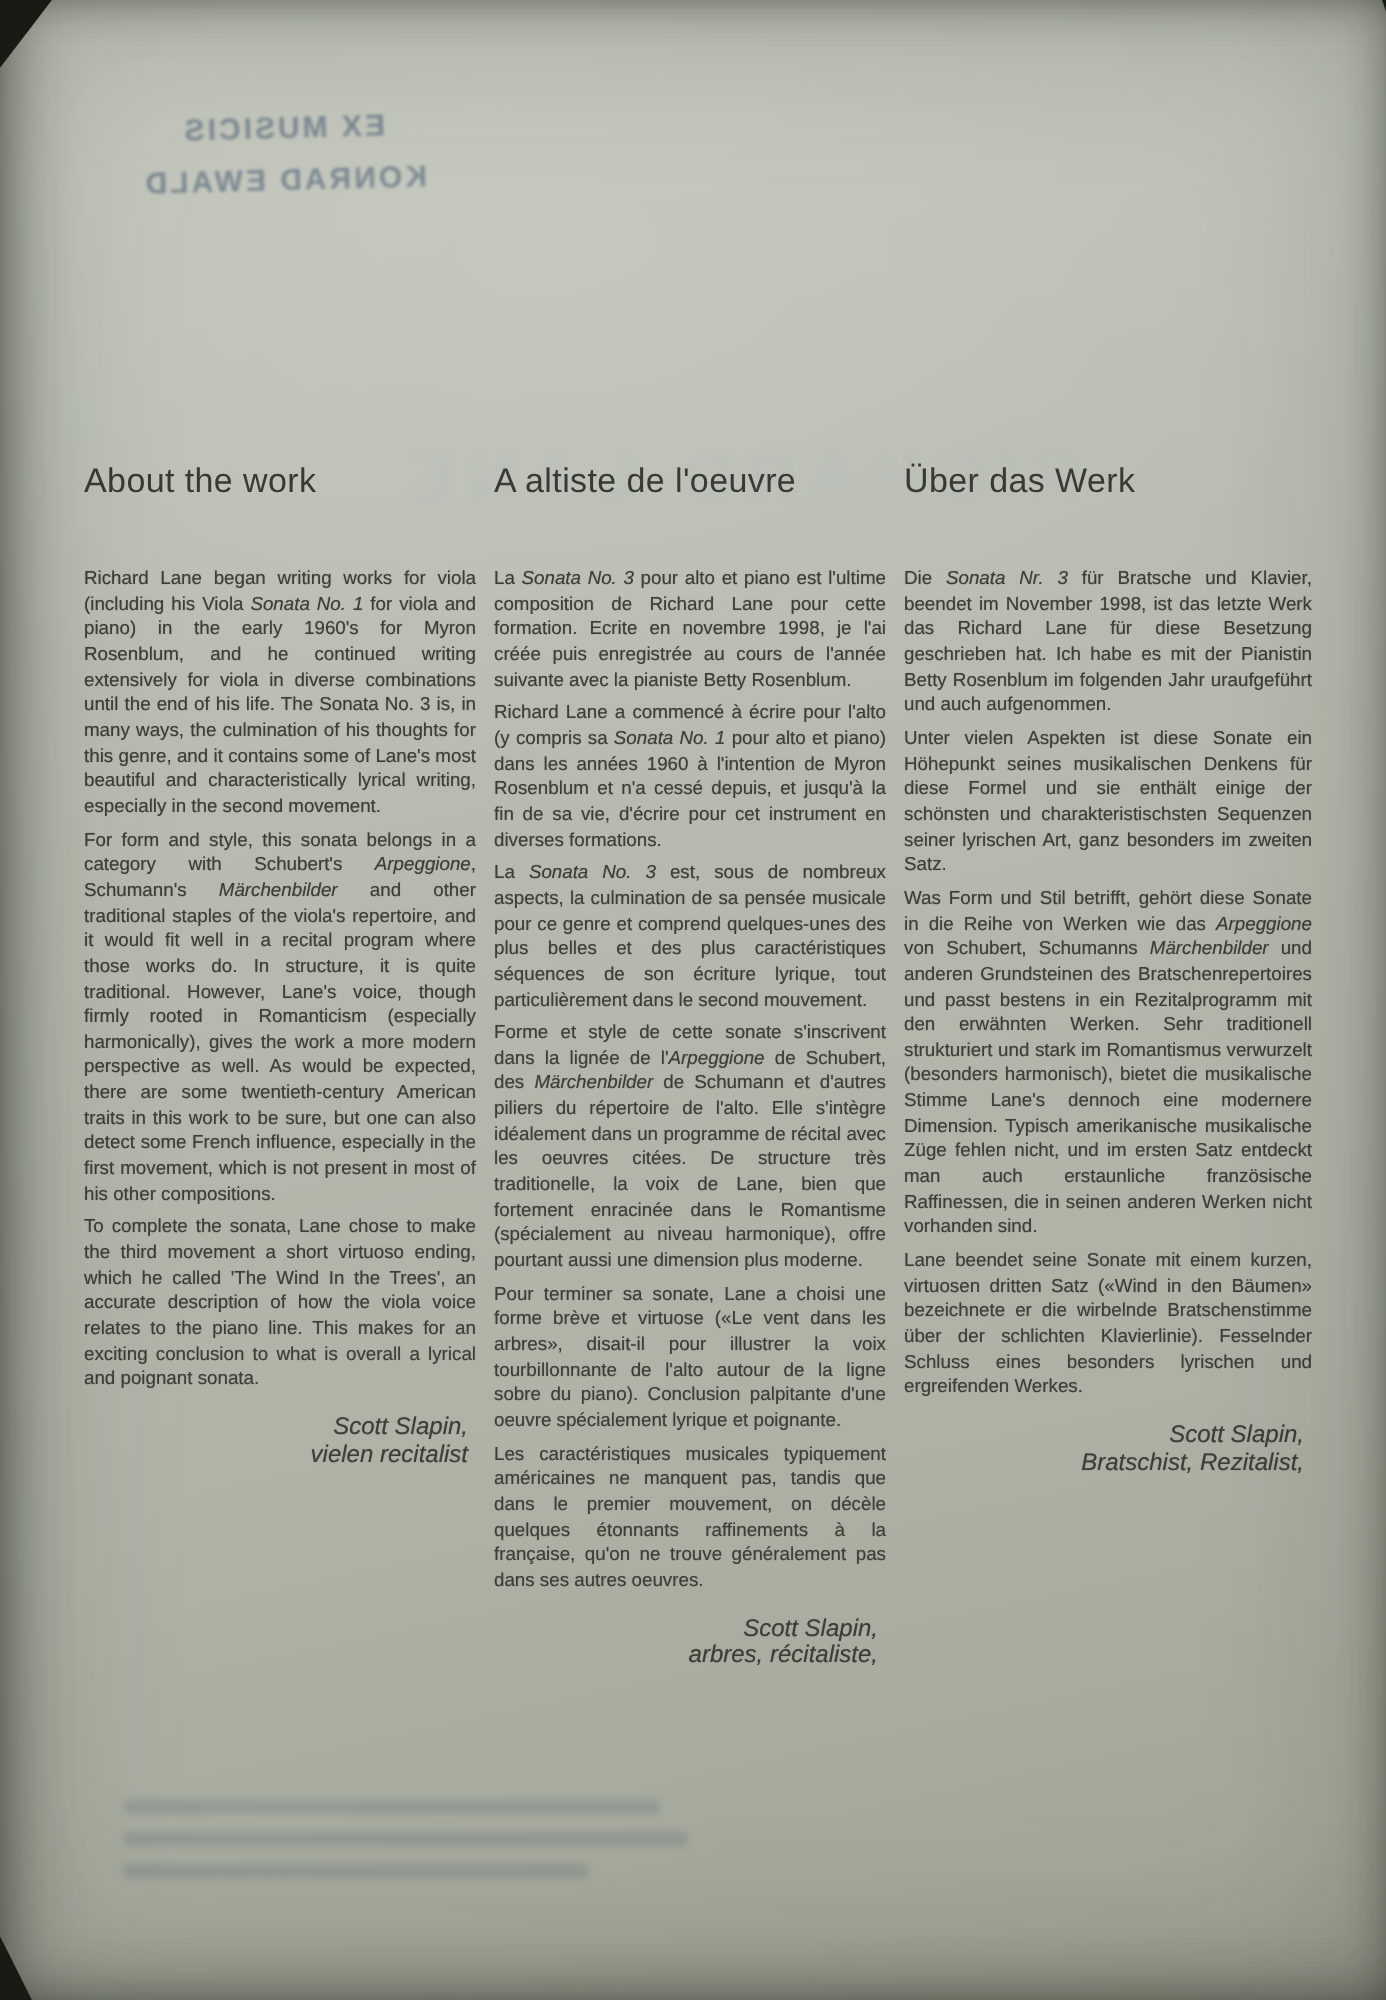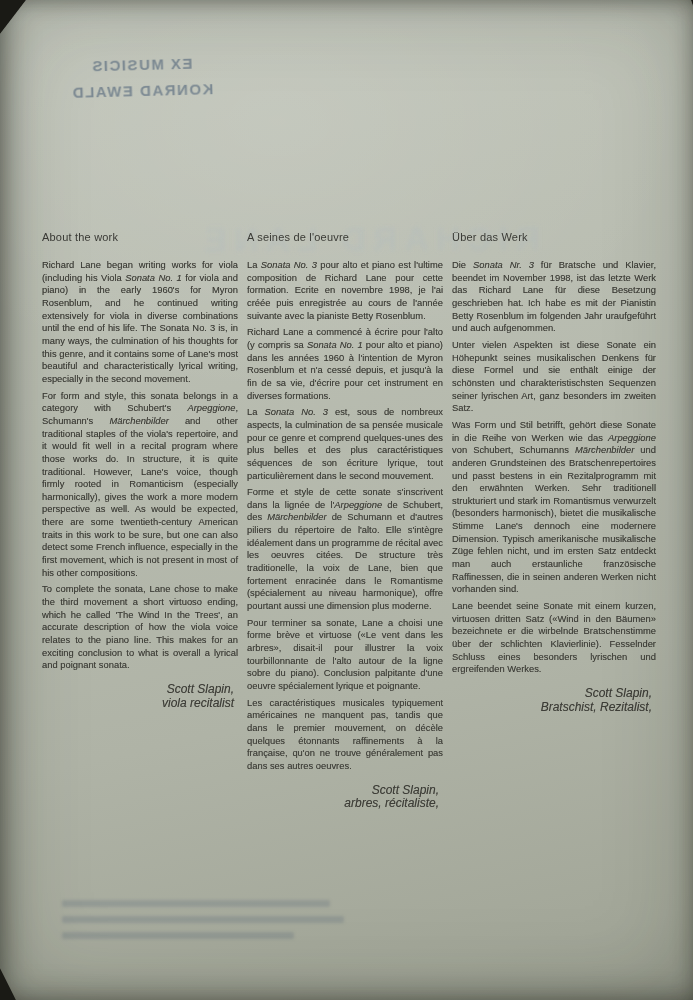--- a/index.html
+++ b/index.html
@@ -48,22 +48,22 @@
   .st-bottom .b2{width:282px;}
   .st-bottom .b3{width:232px;}
 
   .columns{
     position:absolute;top:231px;left:42px;width:614px;
     display:flex;gap:9px;
   }
   .col{width:196px;flex:0 0 auto;}
   .col.de{width:204px;}
   .col h2{
-    margin:0 0 16px 0;
-    font-size:11px;font-weight:normal;letter-spacing:0.2px;
+    margin:0 0 32px 0;
+    font-size:17px;font-weight:normal;letter-spacing:0.2px;
     color:#3a3a35;
   }
   .body p{
     margin:0 0 4px 0;
     font-size:9.4px;line-height:12.65px;
     text-align:justify;
     color:#3e3e38;
     text-shadow:0 0 0.5px rgba(62,62,56,0.55);
   }
   .sig{
@@ -90,26 +90,26 @@
 
       <section class="col en">
         <h2>About the work</h2>
         <div class="body">
             <p><span>Richard Lane began writing works for viola (including his Viola </span><i>Sonata No. 1</i><span> for viola and piano) in the early 1960's for Myron Rosenblum, and he continued writing extensively for viola in diverse combinations until the end of his life. The Sonata No. 3 is, in many ways, the culmination of his thoughts for this genre, and it contains some of Lane's most beautiful and characteristically lyrical writing, especially in the second movement.</span></p>
             <p><span>For form and style, this sonata belongs in a category with Schubert's </span><i>Arpeggione</i><span>, Schumann's </span><i>Märchenbilder</i><span> and other traditional staples of the viola's repertoire, and it would fit well in a recital program where those works do. In structure, it is quite traditional. However, Lane's voice, though firmly rooted in Romanticism (especially harmonically), gives the work a more modern perspective as well. As would be expected, there are some twentieth-century American traits in this work to be sure, but one can also detect some French influence, especially in the first movement, which is not present in most of his other compositions.</span></p>
             <p><span>To complete the sonata, Lane chose to make the third movement a short virtuoso ending, which he called 'The Wind In the Trees', an accurate description of how the viola voice relates to the piano line. This makes for an exciting conclusion to what is overall a lyrical and poignant sonata.</span></p>
           </div>
         <div class="sig">
           <div>Scott Slapin,</div>
-          <div>viola recitalist</div>
+          <div>vielen recitalist</div>
         </div>
       </section>
 
       <section class="col fr">
-        <h2>A seines de l'oeuvre</h2>
+        <h2>A altiste de l'oeuvre</h2>
         <div class="body">
             <p><span>La </span><i>Sonata No. 3</i><span> pour alto et piano est l'ultime composition de Richard Lane pour cette formation. Ecrite en novembre 1998, je l'ai créée puis enregistrée au cours de l'année suivante avec la pianiste Betty Rosenblum.</span></p>
             <p><span>Richard Lane a commencé à écrire pour l'alto (y compris sa </span><i>Sonata No. 1</i><span> pour alto et piano) dans les années 1960 à l'intention de Myron Rosenblum et n'a cessé depuis, et jusqu'à la fin de sa vie, d'écrire pour cet instrument en diverses formations.</span></p>
             <p><span>La </span><i>Sonata No. 3</i><span> est, sous de nombreux aspects, la culmination de sa pensée musicale pour ce genre et comprend quelques-unes des plus belles et des plus caractéristiques séquences de son écriture lyrique, tout particulièrement dans le second mouvement.</span></p>
             <p><span>Forme et style de cette sonate s'inscrivent dans la lignée de l'</span><i>Arpeggione</i><span> de Schubert, des </span><i>Märchenbilder</i><span> de Schumann et d'autres piliers du répertoire de l'alto. Elle s'intègre idéalement dans un programme de récital avec les oeuvres citées. De structure très traditionelle, la voix de Lane, bien que fortement enracinée dans le Romantisme (spécialement au niveau harmonique), offre pourtant aussi une dimension plus moderne.</span></p>
             <p><span>Pour terminer sa sonate, Lane a choisi une forme brève et virtuose («Le vent dans les arbres», disait-il pour illustrer la voix tourbillonnante de l'alto autour de la ligne sobre du piano). Conclusion palpitante d'une oeuvre spécialement lyrique et poignante.</span></p>
             <p><span>Les caractéristiques musicales typiquement américaines ne manquent pas, tandis que dans le premier mouvement, on décèle quelques étonnants raffinements à la française, qu'on ne trouve généralement pas dans ses autres oeuvres.</span></p>
           </div>
         <div class="sig">
           <div>Scott Slapin,</div>

